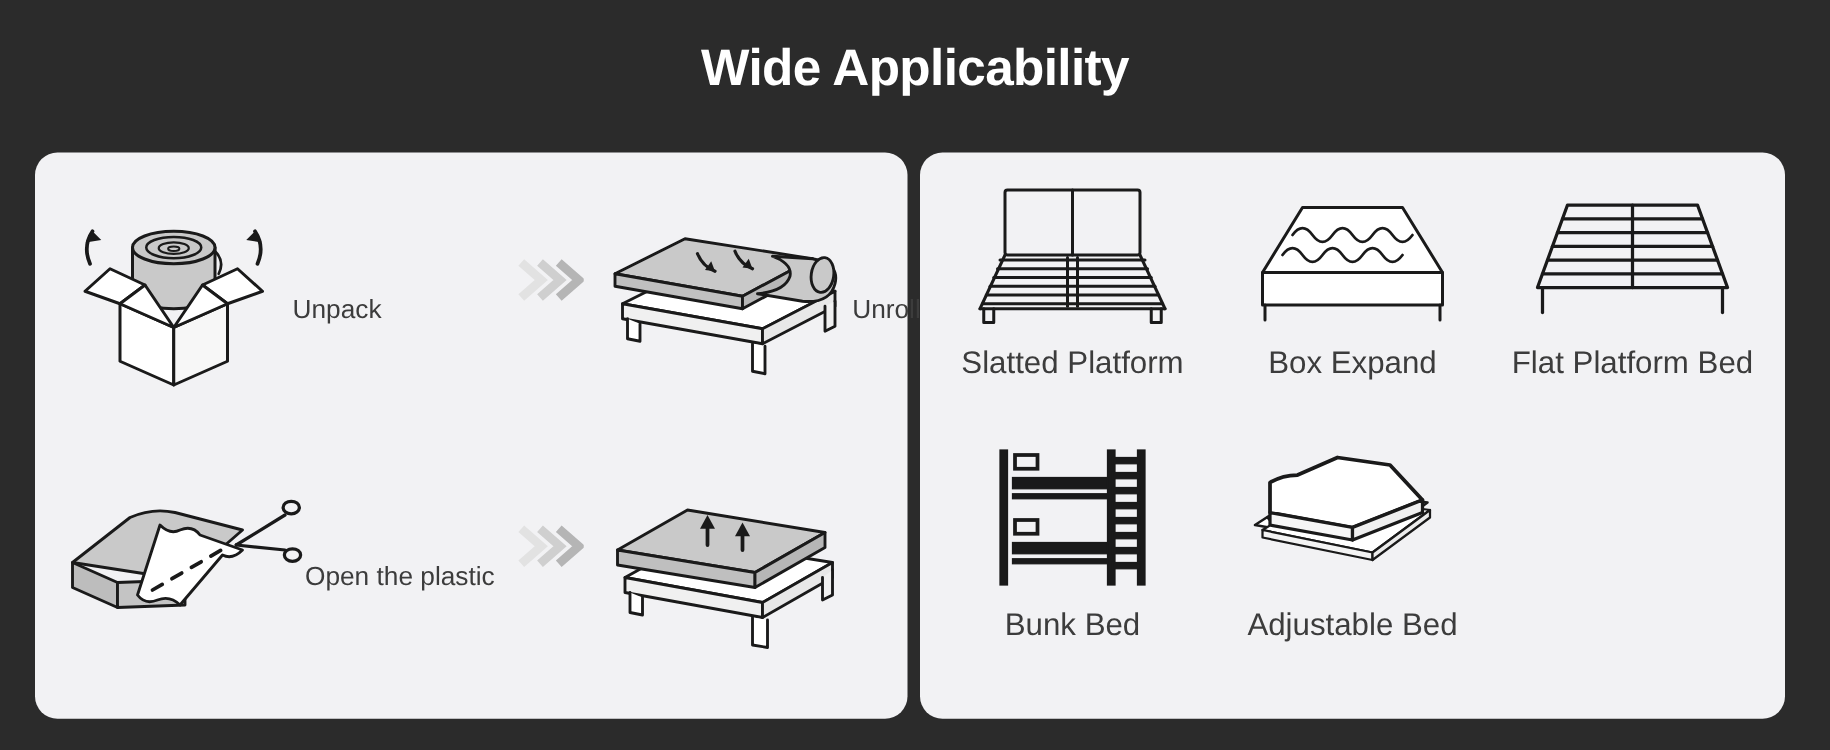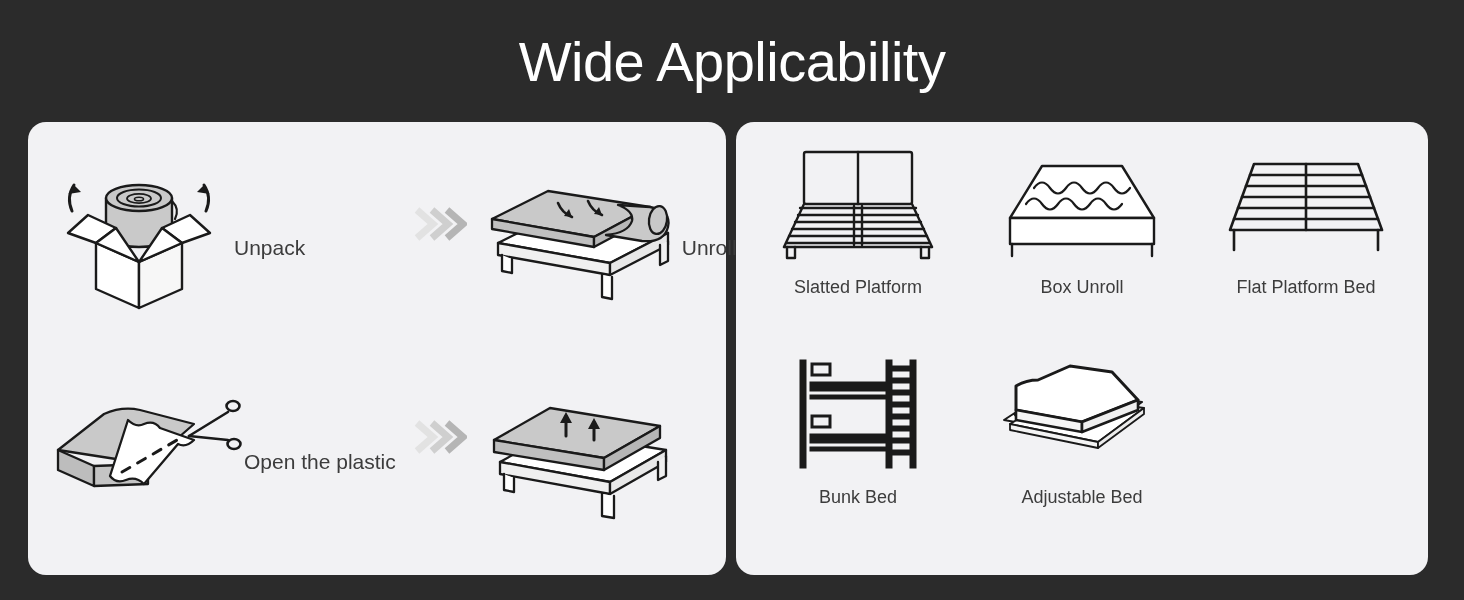--- a/index.html
+++ b/index.html
@@ -17,22 +17,22 @@
   }
 
   
   .page-title {
     position: absolute;
     top: 34px;
     left: 0;
     width: 100%;
     text-align: center;
     color: #ffffff;
-    font-size: 56px;
-    font-weight: normal;
+    font-size: 41px;
+    font-weight: bold;
     letter-spacing: -0.5px;
     line-height: 1;
   }
 
   
   .panels {
     position: absolute;
     top: 122px;
     left: 28px;
     width: 1400px;
@@ -109,21 +109,21 @@
 
   .bed-art {
     height: 128px;
     display: flex;
     align-items: center;
     justify-content: center;
   }
 
   .bed-label {
     margin-top: 10px;
-    font-size: 18px;
+    font-size: 25px;
     color: #3c3c3c;
     white-space: nowrap;
     line-height: 1;
   }
 </style>
 </head>
 <body>
 
 <div class="page-title">Wide Applicability</div>
 
@@ -319,21 +319,21 @@
               <path d="M34 44 q8 -11 16 0 q8 11 16 0 q8 -11 16 0 q8 11 16 0 q8 -11 16 0 q8 11 16 0" stroke-width="2.2"></path>
               <path d="M26 60 q8 -11 16 0 q8 11 16 0 q8 -11 16 0 q8 11 16 0 q8 -11 16 0 q8 11 16 0" stroke-width="2.2"></path>
 
               <path d="M10 74 L154 74 L154 100 L10 100 Z" fill="#ffffff"></path>
 
               <path d="M12 100 L12 112"></path>
               <path d="M152 100 L152 112"></path>
             </g>
           </svg>
         </div>
-        <div class="bed-label">Box Unroll</div>
+        <div class="bed-label">Box Expand</div>
       </div>
 
       <div class="bed-cell">
         <div class="bed-art">
           <svg width="164" height="120" viewBox="0 0 164 120">
             <g fill="none" stroke="#1a1a1a" stroke-width="2.6" stroke-linejoin="round" stroke-linecap="round">
 
               <path d="M30 20 L134 20 L158 86 L6 86 Z"></path>
 
               <path d="M26 31 L138 31"></path>

